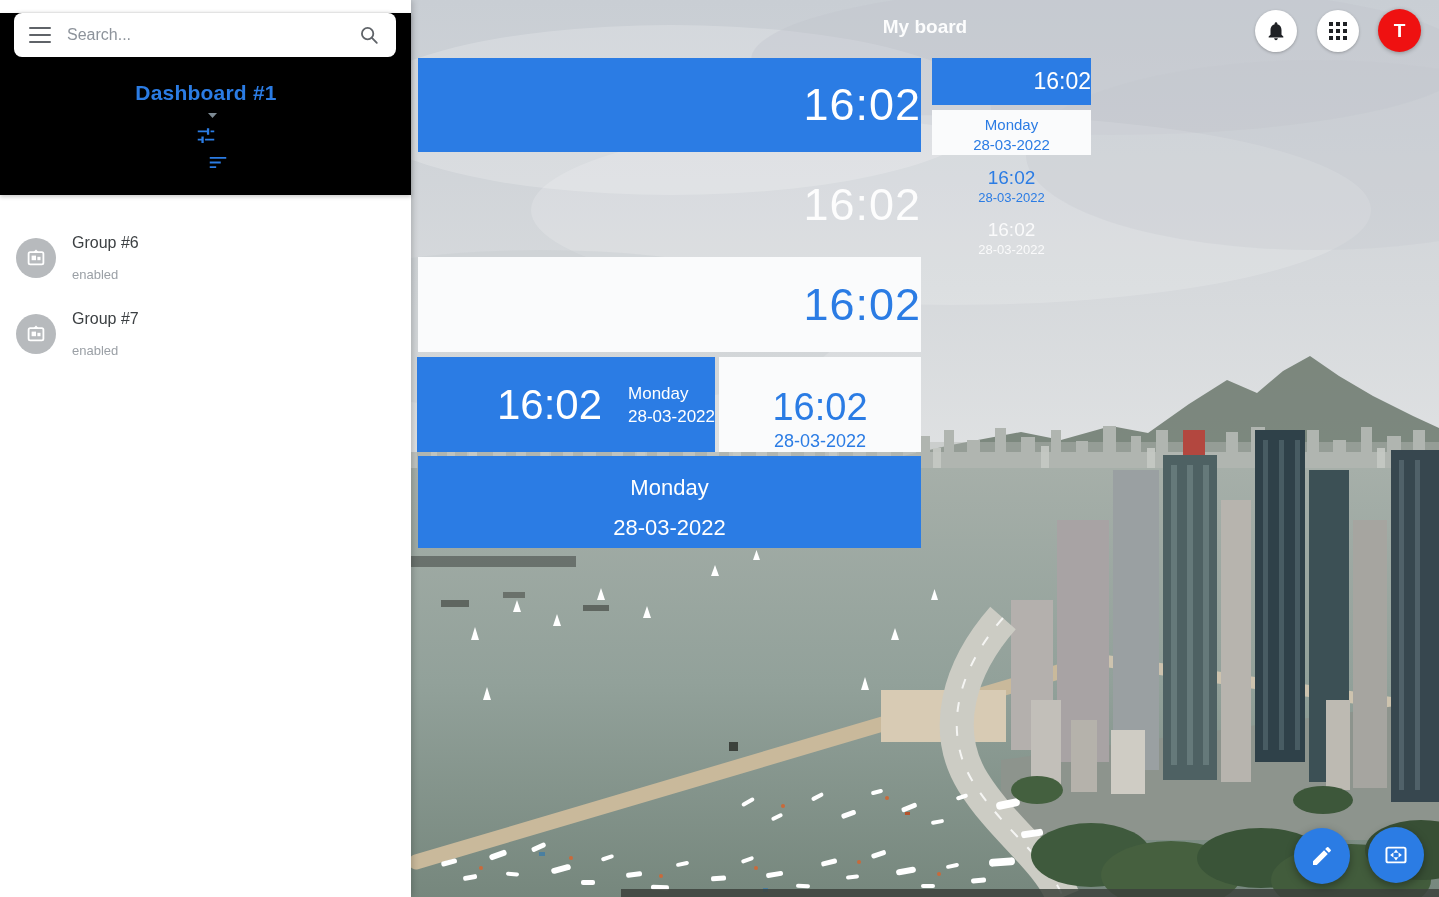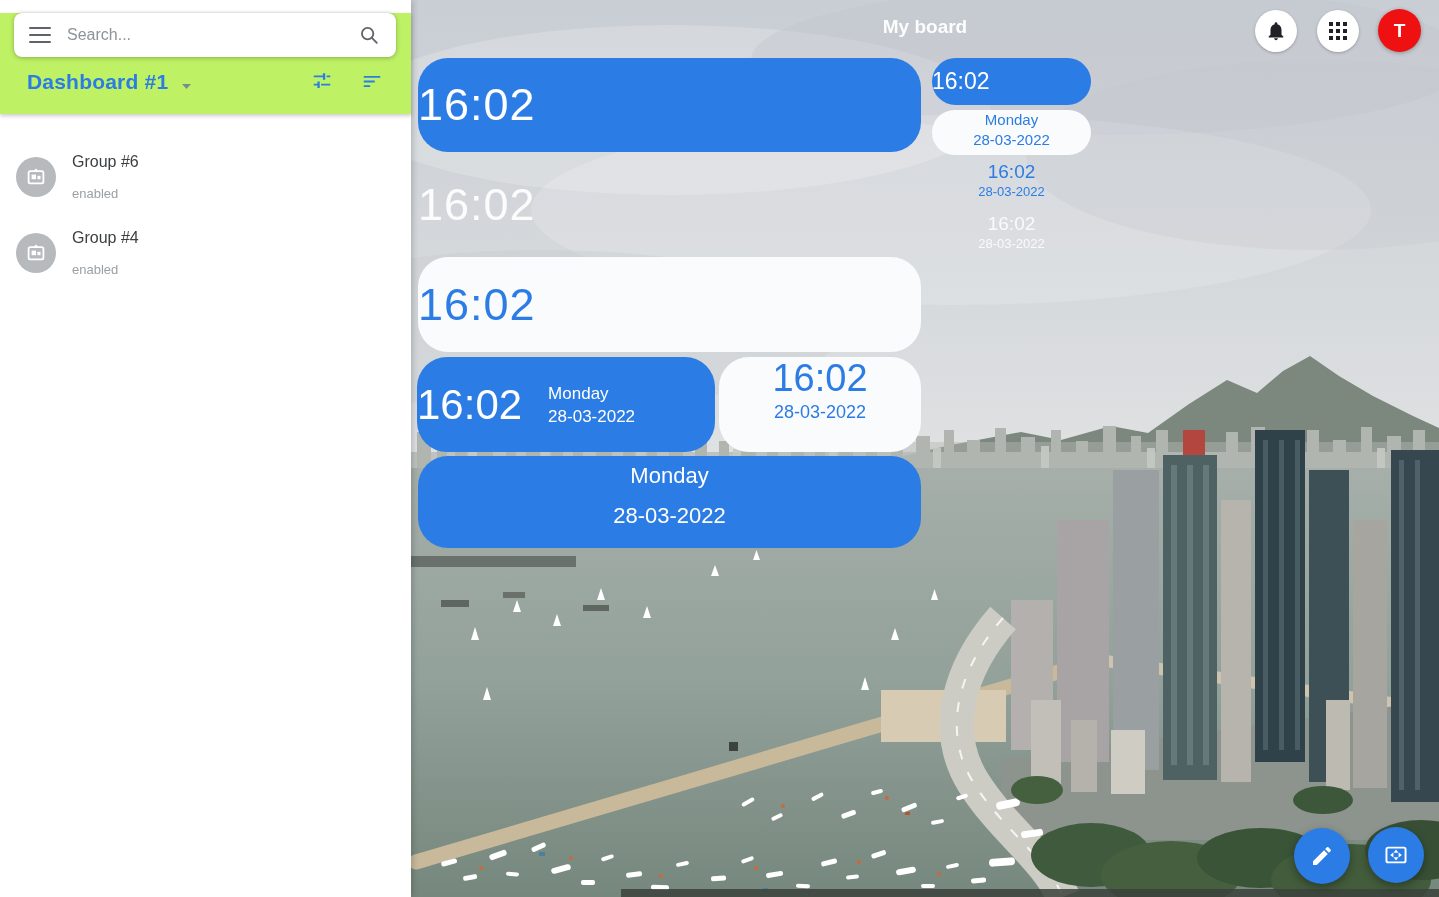--- a/index.html
+++ b/index.html
@@ -7,29 +7,29 @@
     --widget-white: #fafbfc;
     --avatar-red: #ef1111;
   }
   *{margin:0;padding:0;box-sizing:border-box;}
   html,body{width:1439px;height:897px;overflow:hidden;}
   body{font-family:"Liberation Sans","DejaVu Sans",sans-serif;background:#cfd3d8;position:relative;}
 
   
   .sidebar{position:absolute;left:0;top:0;width:411px;height:897px;background:#fff;z-index:5;
            box-shadow:2px 0 6px rgba(0,0,0,.18);}
-  .sidebar-top{background:#bef264;position:relative;z-index:3;box-shadow:0 2px 4px rgba(0,0,0,.20);padding-bottom:2px;}
+  .sidebar-top{background:#000000;position:relative;z-index:3;box-shadow:0 2px 4px rgba(0,0,0,.20);padding-bottom:2px;}
   .search-card{margin:13px 15px 0 14px;height:44px;border-radius:8px;background:#fff;
                box-shadow:0 1px 5px rgba(0,0,0,.26),0 0 1px rgba(0,0,0,.2);
                display:flex;align-items:center;padding:0 14px 0 15px;}
   .hamburger{width:22px;height:16px;display:flex;flex-direction:column;justify-content:space-between;cursor:pointer;flex:0 0 auto;}
   .hamburger span{display:block;height:2.4px;background:#5f6368;border-radius:1px;}
   .search-input{flex:1;border:none;outline:none;font-size:16px;color:#3c4043;margin:0 10px 0 16px;font-family:inherit;background:transparent;}
   .search-input::placeholder{color:#8d939b;}
-  .dash-row{display:flex;align-items:flex-end;padding:11px 26px 18px 27px;}
+  .dash-row{display:flex;align-items:center;padding:24px 26px 18px 27px;flex-direction:column;}
   .dash-title{font-size:21px;font-weight:bold;color:var(--accent);letter-spacing:.2px;cursor:pointer;}
   .caret{margin-left:13px;cursor:pointer;display:inline-block;}
   .dash-spacer{flex:1;}
   .icon-btn{background:none;border:none;cursor:pointer;padding:2px;display:flex;align-items:center;justify-content:center;}
   .icon-btn + .icon-btn{margin-left:24px;}
   .group-list{padding-top:30px;}
   .group-item{display:flex;align-items:center;padding:9px 16px;margin-bottom:10px;cursor:pointer;}
   .group-avatar{width:40px;height:40px;border-radius:50%;background:#b7babd;display:flex;align-items:center;justify-content:center;flex:0 0 auto;}
   .group-text{margin-left:16px;}
   .group-name{font-size:16px;color:#3c4043;}
@@ -42,21 +42,21 @@
                color:rgba(255,255,255,.95);z-index:2;}
 
   .circle-btn{position:absolute;width:42px;height:42px;border-radius:50%;background:#fff;border:none;cursor:pointer;
               display:flex;align-items:center;justify-content:center;z-index:4;box-shadow:0 1px 3px rgba(0,0,0,.25);}
   .btn-bell{left:844px;top:10px;}
   .btn-apps{left:906px;top:10px;}
   .btn-avatar{left:967px;top:9px;width:43px;height:43px;background:var(--avatar-red);color:#fff;font-size:19px;
               font-weight:bold;box-shadow:0 1px 4px rgba(0,0,0,.3);}
 
   
-  .widget{position:absolute;display:flex;align-items:center;justify-content:flex-start;z-index:3;cursor:pointer;border-radius:30px;}
+  .widget{position:absolute;display:flex;align-items:center;justify-content:flex-end;z-index:3;cursor:pointer;}
   .wblue{background:var(--accent);color:#fff;}
   .wwhite{background:var(--widget-white);color:var(--accent);}
   .wtrans{background:transparent;}
   .time-xl{font-size:45px;letter-spacing:1px;}
   #w1{left:7px;top:58px;width:503px;height:94px;}
   #w2{left:7px;top:157px;width:503px;height:95px;color:rgba(255,255,255,.93);}
   #w3{left:7px;top:257px;width:503px;height:95px;}
   #w4{left:6px;top:357px;width:298px;height:95px;}
   #w4 .time{font-size:42px;margin-right:26px;}
   .daydate-stack{display:flex;flex-direction:column;text-align:left;font-size:17px;line-height:23px;}
@@ -135,21 +135,21 @@
     <div class="group-item">
       <div class="group-avatar">
         <svg width="22" height="22" viewBox="0 0 22 22">
           <path d="M11 2.6l2.6 2.6H8.4z" fill="#fff"></path>
           <rect x="3.6" y="5.2" width="14.8" height="12.2" rx="1.6" fill="none" stroke="#fff" stroke-width="1.8"></rect>
           <rect x="6.6" y="8.6" width="4.4" height="4.6" fill="#fff"></rect>
           <rect x="12.4" y="9.8" width="3.1" height="3.4" fill="#fff"></rect>
         </svg>
       </div>
       <div class="group-text">
-        <div class="group-name">Group #4</div>
+        <div class="group-name">Group #7</div>
         <div class="group-status">enabled</div>
       </div>
     </div>
   </div>
 </aside>
 
 <main class="board">
 
   <svg class="scene" viewBox="0 0 1028 897" preserveAspectRatio="none">
     <defs>

